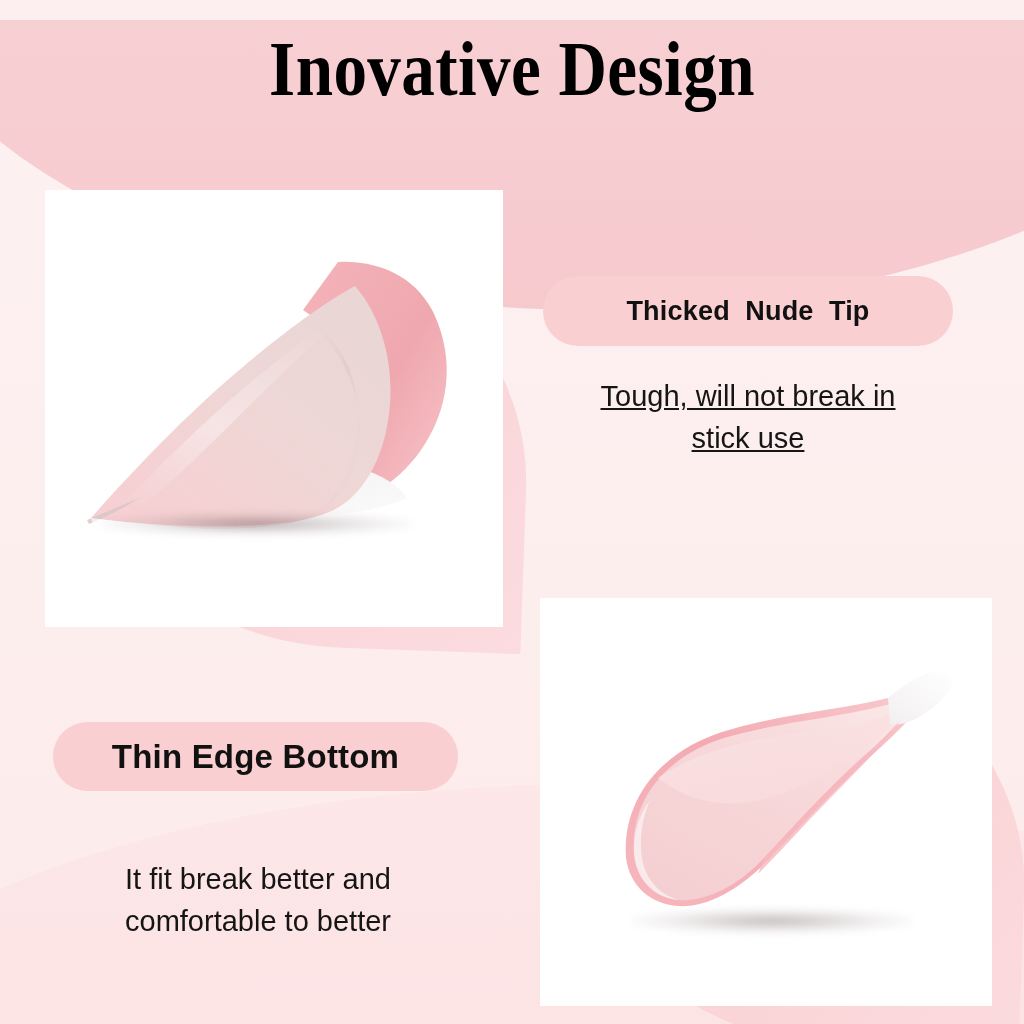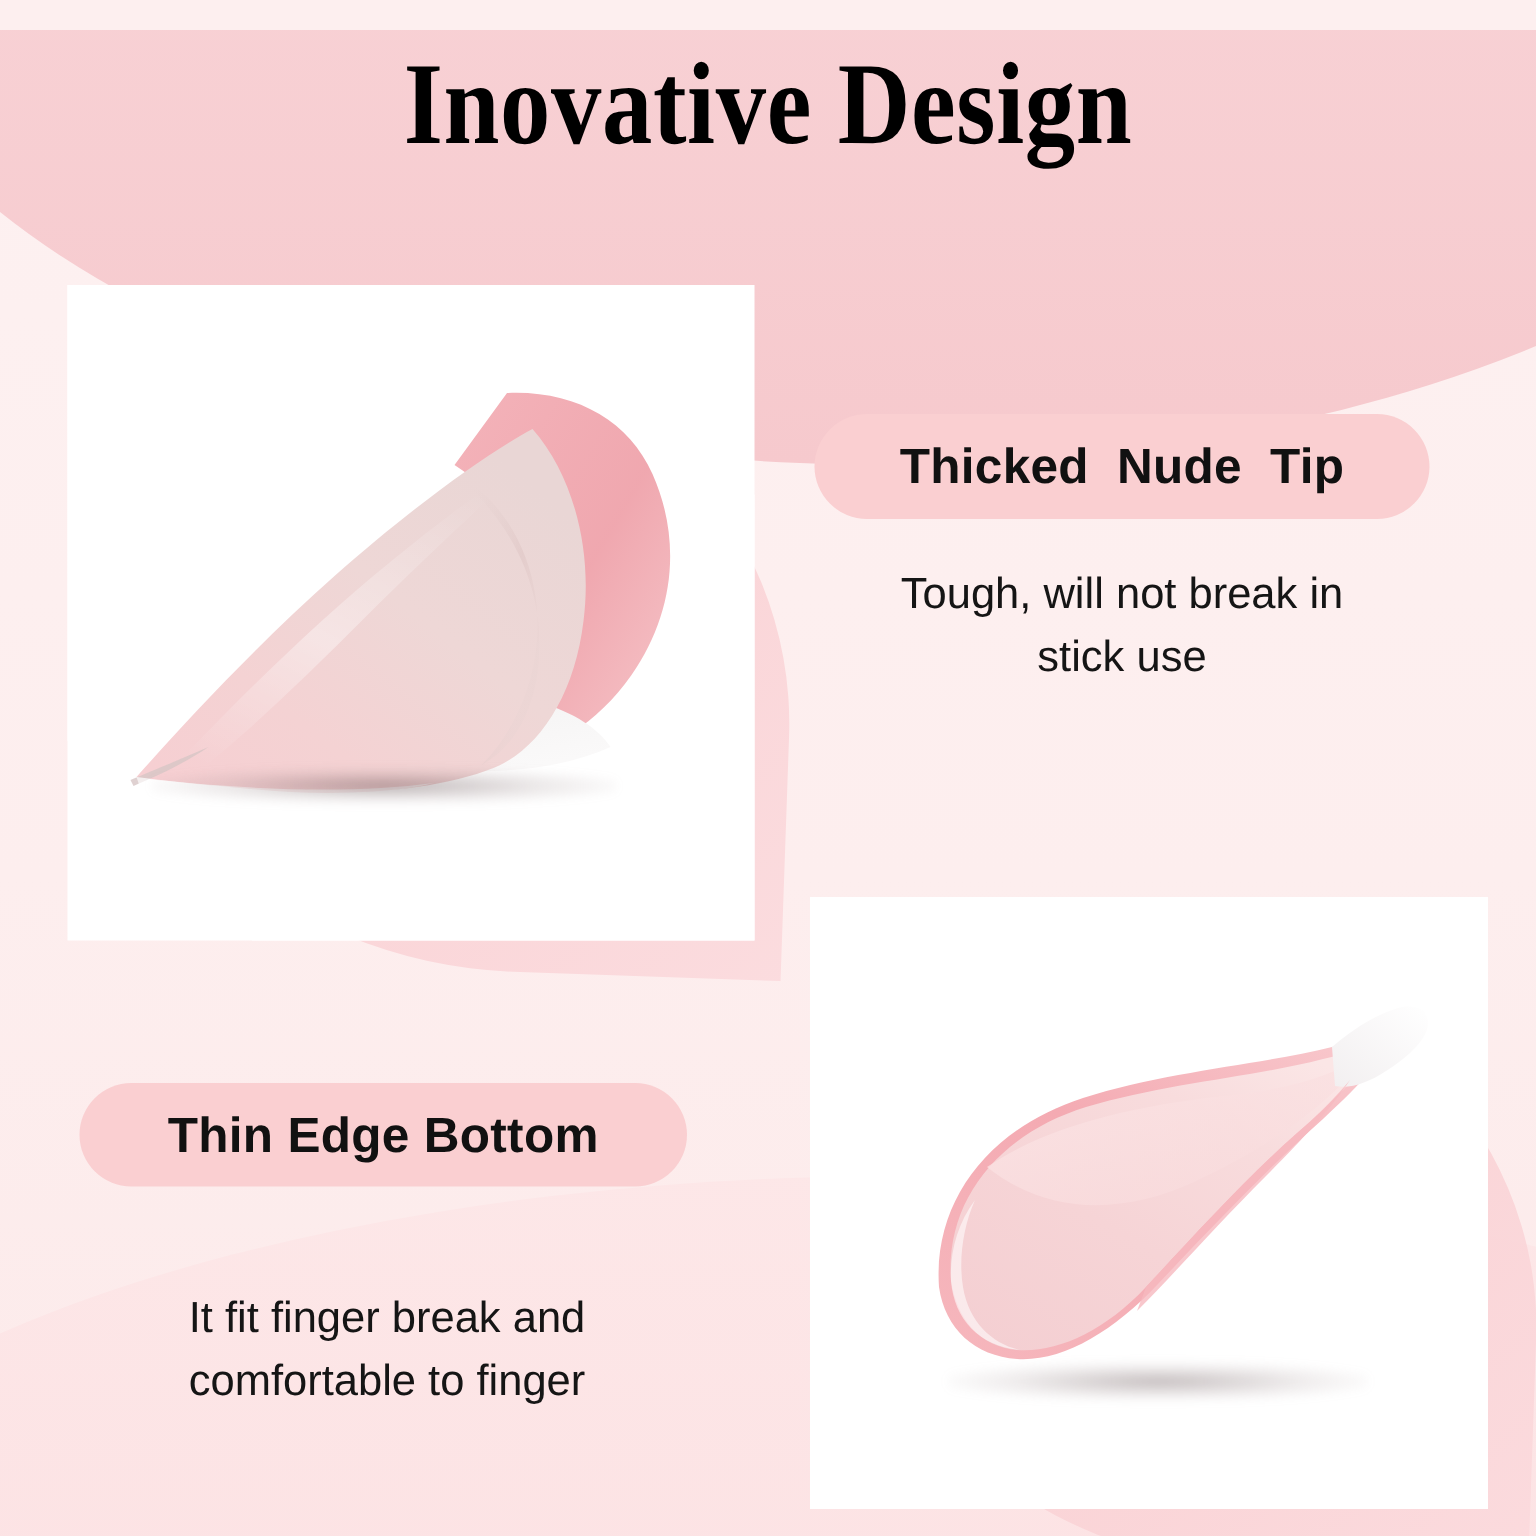--- a/index.html
+++ b/index.html
@@ -75,28 +75,28 @@
     transform:scaleX(.86);transform-origin:50% 50%;
     line-height:1.05;white-space:nowrap;
   }
 
   
   .pill{
     position:absolute;display:flex;align-items:center;justify-content:center;
     background:#facfd1;border-radius:40px;
     font-weight:700;color:#111111;white-space:pre;
   }
-  .pill-1{left:543px;top:256px;width:410px;height:70px;font-size:33px;letter-spacing:.2px;}
+  .pill-1{left:543px;top:256px;width:410px;height:70px;font-size:27px;letter-spacing:.2px;}
   .pill-2{left:53px;top:702px;width:405px;height:69px;font-size:33px;letter-spacing:.2px;}
 
   .caption{
     position:absolute;text-align:center;color:#151515;
     font-size:29px;line-height:1.45;font-weight:400;
   }
-  .caption-1{left:558px;top:355px;width:380px;}
+  .caption-1{left:558px;top:355px;width:380px;text-decoration:underline;}
   .caption-2{left:58px;top:838px;width:400px;}
 </style>
 </head>
 <body>
 
 <div id="stage">
 
   <div class="bg-base"></div>
   <div class="bg-top-band"></div>
   <div class="bg-bottom-wash"></div>
@@ -223,17 +223,17 @@
 
         <path d="M182 218 C212 186 246 148 282 116 C296 104 308 92 318 80
                  C306 98 286 120 262 144 C228 178 200 210 176 234 Z" fill="#f6b9bf" opacity=".8"></path>
       </svg>
     </div>
   </div>
 
   <div class="pill pill-2">Thin Edge Bottom</div>
 
   <div class="caption caption-2">
-    <div>It fit finger break and</div>
-    <div>comfortable to finger</div>
+    <div>It fit break better and</div>
+    <div>comfortable to better</div>
   </div>
 
 </div>
 
 </body></html>

